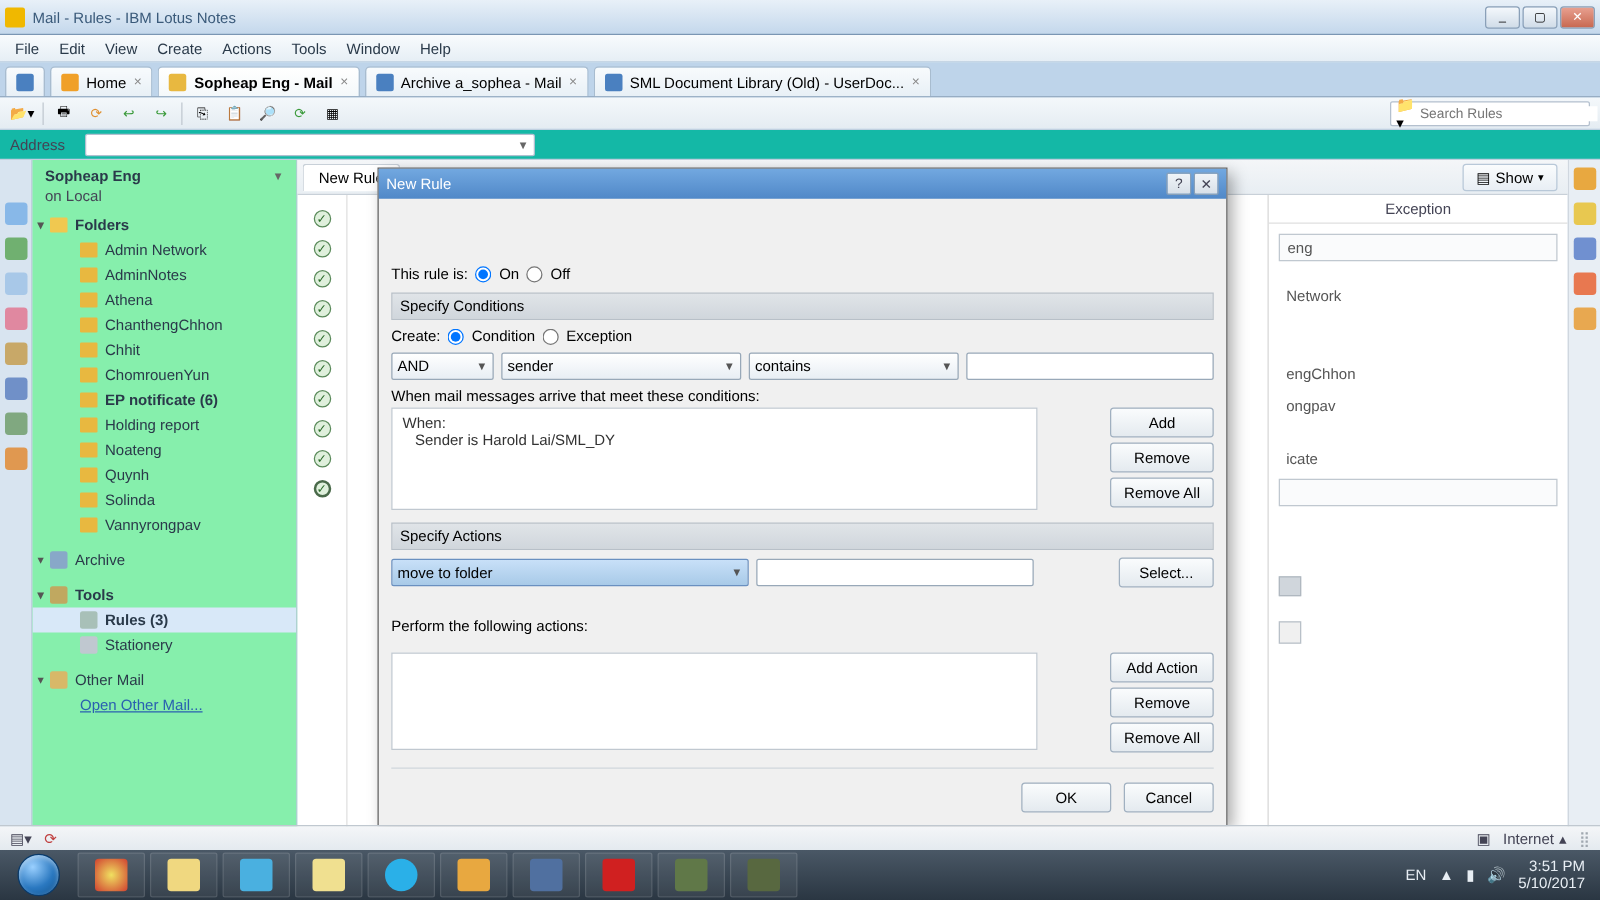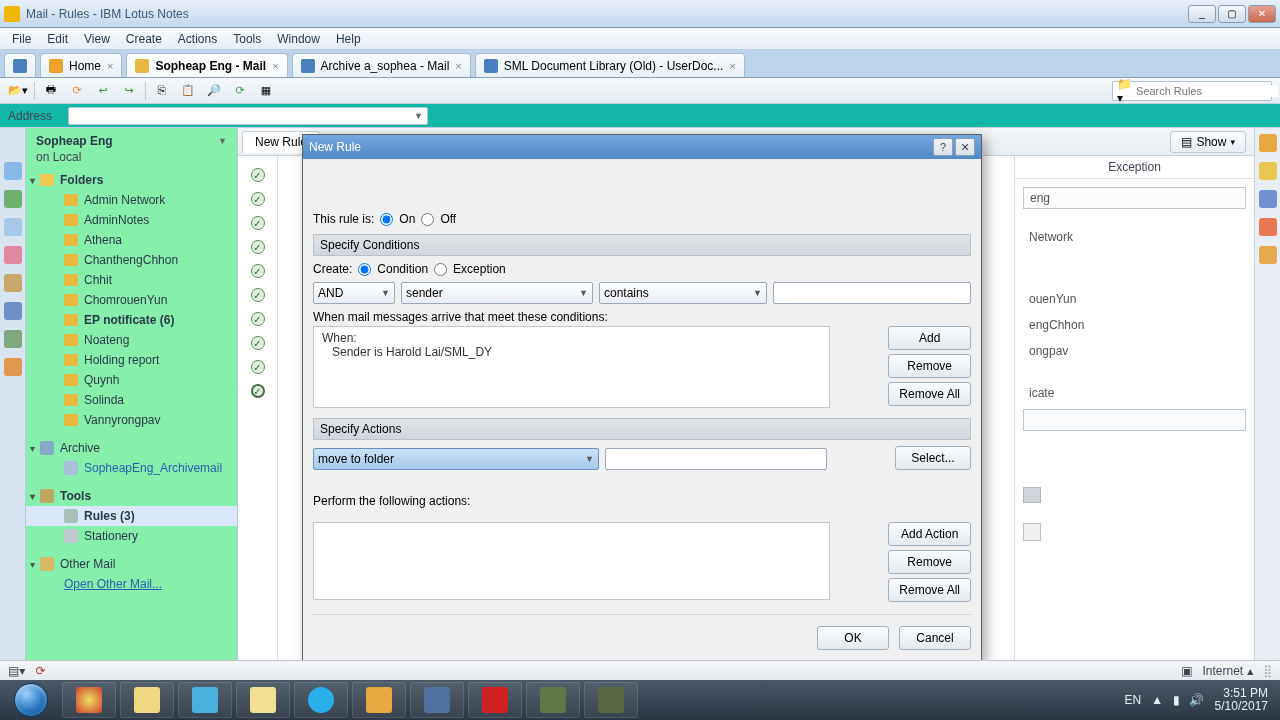--- a/index.html
+++ b/index.html
@@ -74,21 +74,21 @@
 .except-body .pill { height: 22px; border: 1px solid #c0c8d0; margin-bottom: 4px; background: #fafbfc; padding: 3px 6px; color: #555; overflow: hidden; }
 
 
 .modal { position: absolute; left: 302px; top: 134px; width: 680px; background: #f0f0f0; border: 1px solid #606060; box-shadow: 4px 4px 12px rgba(0,0,0,0.35); }
 .modal-title { height: 24px; background: linear-gradient(#72a8e0,#5088c8); color: #fff; display: flex; align-items: center; padding: 0 6px; font-size: 12px; }
 .modal-title .spacer { flex: 1; }
 .modal-title .mtbtn { width: 20px; height: 18px; background: linear-gradient(#f0f4f8,#d8e0e8); border: 1px solid #88a0b8; border-radius: 2px; margin-left: 2px; display:flex; align-items:center; justify-content:center; color:#445; cursor:pointer; font-size:11px; }
 .modal-body { padding: 8px 10px; }
 .rule-is { display: flex; align-items: center; gap: 6px; margin-bottom: 8px; margin-top: 45px; }
 .section-h { background: linear-gradient(#e0e4e8,#d0d6dc); border: 1px solid #b8c0c8; padding: 3px 6px; margin-bottom: 6px; }
-.row { display: flex; align-items: flex-end; gap: 6px; margin-bottom: 6px; }
+.row { display: flex; align-items: center; gap: 6px; margin-bottom: 6px; }
 .sel { height: 22px; border: 1px solid #98a8b8; background: linear-gradient(#fff,#e8eef4); border-radius: 2px; display: flex; align-items: center; padding: 0 4px; justify-content: space-between; cursor: pointer; }
 .sel .arr { font-size: 9px; color: #555; }
 .sel.selected { background: linear-gradient(#c8e0f8,#a8cae8); border-color:#6a90c0; }
 .txtinput { height: 22px; border: 1px solid #98a8b8; background: #fff; border-radius: 2px; padding: 0 4px; }
 .btn { height: 24px; min-width: 80px; background: linear-gradient(#fafcfd,#e4eaef); border: 1px solid #a0b0c0; border-radius: 3px; cursor: pointer; display:flex; align-items:center; justify-content:center; padding: 0 10px; }
 .condbox { border: 1px solid #c0c8d0; background: #fff; height: 82px; padding: 4px 8px; font-size: 12px; color: #333; }
 .actbox { border: 1px solid #c0c8d0; background: #fff; height: 78px; padding: 4px 8px; }
 .btn-col { display: flex; flex-direction: column; gap: 4px; }
 .modal-buttons { display: flex; justify-content: flex-end; gap: 10px; padding: 6px 0 2px; }
 
@@ -233,49 +233,45 @@
       <div class="tree-row l2">
           <span class="foldericon closed"></span>
           <span>ChomrouenYun</span>
         </div>
       <div class="tree-row l2 bold">
           <span class="foldericon closed"></span>
           <span>EP notificate (6)</span>
         </div>
       <div class="tree-row l2">
           <span class="foldericon closed"></span>
+          <span>Holding report</span>
+        </div>
+      <div class="tree-row l2">
+          <span class="foldericon closed"></span>
           <span>Noateng</span>
-        </div>
-      <div class="tree-row l2">
-          <span class="foldericon closed"></span>
-          <span>Holding report</span>
         </div>
       <div class="tree-row l2">
           <span class="foldericon closed"></span>
           <span>Quynh</span>
         </div>
       <div class="tree-row l2">
           <span class="foldericon closed"></span>
           <span>Solinda</span>
         </div>
       <div class="tree-row l2">
           <span class="foldericon closed"></span>
           <span>Vannyrongpav</span>
         </div>
 
       <div style="height:8px"></div>
       <div class="tree-row l1">
         <span class="tree-expand">▾</span>
         <span class="specicon" style="background:#88a8c8"></span>
         <span>Archive</span>
       </div>
-      <div class="tree-row l2">
-          <span class="specicon" style="background:#a8c0d8"></span>
-          <span style="color:#2a60b0">SopheapEng_Archivemail</span>
-        </div>
 
       <div style="height:8px"></div>
       <div class="tree-row l1 bold">
         <span class="tree-expand">▾</span>
         <span class="specicon" style="background:#c0a860"></span>
         <span>Tools</span>
       </div>
       <div class="tree-row l2 bold selected">
           <span class="specicon" style="background:#a8c0b8"></span>
           <span>Rules (3)</span>
@@ -323,21 +319,20 @@
         </div>
       </div>
       <div class="rules-right"></div>
       <div class="except-col">
         <div class="except-h">Exception</div>
         <div class="except-body">
           <div class="pill">eng</div>
           <div style="height:14px"></div>
           <div class="pill" style="border:none;background:transparent">Network</div>
           <div style="height:36px"></div>
-          <div class="pill" style="border:none;background:transparent">ouenYun</div>
           <div class="pill" style="border:none;background:transparent">engChhon</div>
           <div class="pill" style="border:none;background:transparent">ongpav</div>
           <div style="height:16px"></div>
           <div class="pill" style="border:none;background:transparent">icate</div>
           <div class="pill" style="height:22px"></div>
           <div style="height:52px"></div>
           <div style="width:18px;height:16px;background:#d0d6dc;border:1px solid #b0b8c0"></div>
           <div style="height:20px"></div>
           <div style="width:18px;height:18px;background:#f0f0f0;border:1px solid #b8c0c8"></div>
         </div>

